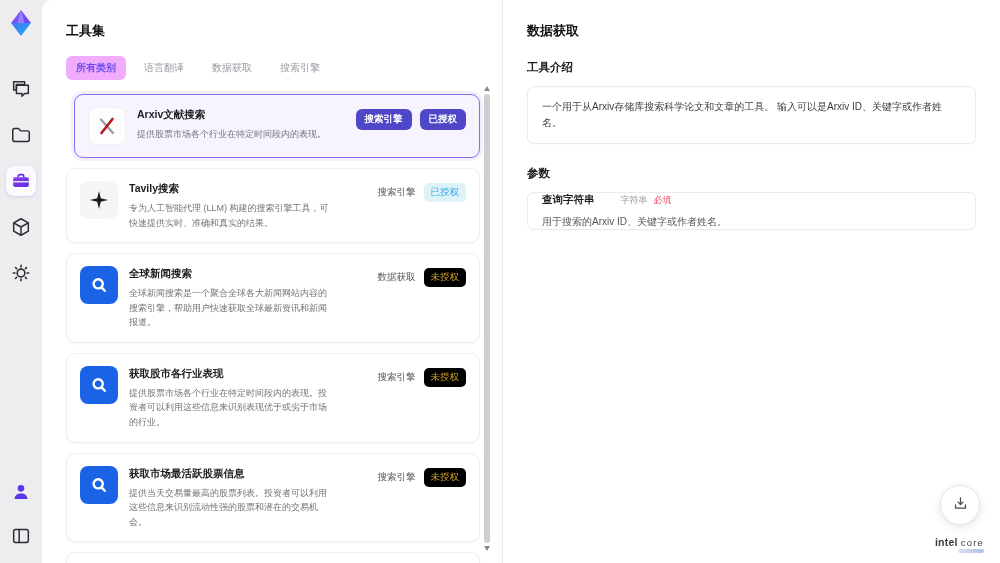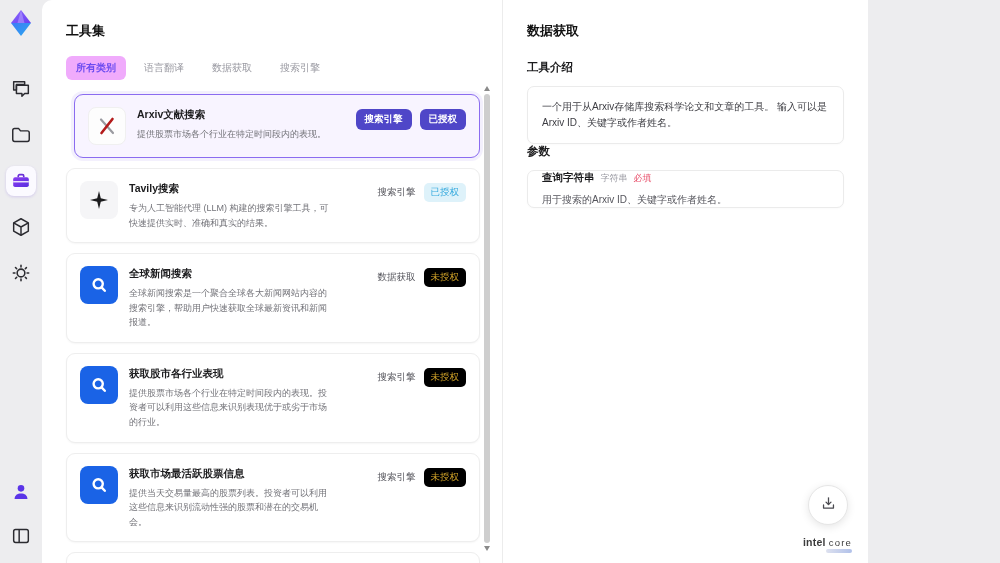--- a/index.html
+++ b/index.html
@@ -1,18 +1,18 @@
 <!DOCTYPE html>
 <html><head>
 <meta charset="utf-8">
 <style>
   * { margin:0; padding:0; box-sizing:border-box; }
   html,body { width:1000px; height:563px; overflow:hidden; }
   body { font-family:"Liberation Sans","DejaVu Sans",sans-serif; background:#ededef; }
-  .app { display:flex; width:868px; height:563px; position:relative;border-radius:32px; }
+  .app { display:flex; width:1000px; height:563px; position:relative;border-radius:32px; }
 
   
   .sidebar { width:42px; flex:none; background:#ededef; display:flex; flex-direction:column; align-items:center; padding:8px 0 12px; }
   .logo { width:30px; height:30px; margin-bottom:36px; }
   .nav { display:flex; flex-direction:column; gap:16px; align-items:center; }
   .nav-btn { width:30px; height:30px; display:flex; align-items:center; justify-content:center; border-radius:8px; cursor:pointer; }
   .nav-btn.active { background:#fbfaff; box-shadow:0 1px 3px rgba(90,47,224,.18); }
   .nav-btn svg { display:block; }
   .sidebar-bottom { margin-top:auto; display:flex; flex-direction:column; gap:14px; align-items:center; }
 
@@ -46,25 +46,25 @@
   .scrollbar { position:absolute; right:12px; top:86px; bottom:6px; width:7px; }
   .sb-arrow { width:0; height:0; border-left:3.5px solid transparent; border-right:3.5px solid transparent; margin:0 auto; }
   .sb-up { border-bottom:5px solid #8a8a8a; margin-bottom:3px; }
   .sb-down { border-top:5px solid #8a8a8a; margin-top:3px; }
   .sb-thumb { width:6px; margin:0 auto; height:calc(100% - 22px); background:#cecece; border-radius:3px; }
 
   
   .detail-panel { flex:1; padding:16px 24px; }
   .detail-title { font-size:13px; font-weight:bold; color:#111; margin:6px 0 20px; }
   .section-header { font-size:11.5px; font-weight:bold; color:#1c1c1e; margin-bottom:11px; }
-  .info-box { border:1px solid #ebebeb; border-radius:7px; background:#fff; padding:12px 14px; font-size:10px; color:#3c3c42; line-height:1.6; box-shadow:0 1px 2px rgba(0,0,0,.02); }
+  .info-box { border:1px solid #ebebeb; border-radius:7px; background:#fff; padding:12px 14px; font-size:10px; color:#3c3c42; line-height:1.6; margin-bottom:22px; box-shadow:0 1px 2px rgba(0,0,0,.02); }
   .param-box { border:1px solid #ebebeb; border-radius:7px; background:#fff; padding:0 14px; box-shadow:0 1px 2px rgba(0,0,0,.02); }
   .param-head { display:flex; align-items:baseline; gap:6px; margin-bottom:8px; }
   .param-name { font-size:10.5px; font-weight:bold; color:#1c1c1e; }
-  .param-type { font-size:9px; color:#9a9aa2; }
+  .param-type { font-size:9px; color:#9a9aa2;margin-left:20px; }
   .param-req { font-size:9px; color:#e8506b; }
   .param-desc { font-size:10px; color:#55555c; }
 
   
   .fab { position:absolute; right:20px; bottom:38px; width:40px; height:40px; border-radius:50%; background:#fff; border:1px solid #e6e6e6; box-shadow:0 2px 8px rgba(0,0,0,.10); display:flex; align-items:center; justify-content:center; cursor:pointer; }
   .brand { position:absolute; right:16px; bottom:10px; text-align:right; line-height:1; }
   .brand-text { font-size:10.5px; color:#3c3c3c; letter-spacing:.2px;padding-left:31px; }
   .brand-text .b-intel { font-weight:bold; }
   .brand-text .b-core { font-weight:normal; letter-spacing:1.2px; font-size:9.5px; }
   .brand-bar { width:26px; height:4px; margin-left:auto; margin-top:2px; border-radius:2px; background:linear-gradient(90deg,#cfd4e8,#8fa6e0); opacity:.7; }

